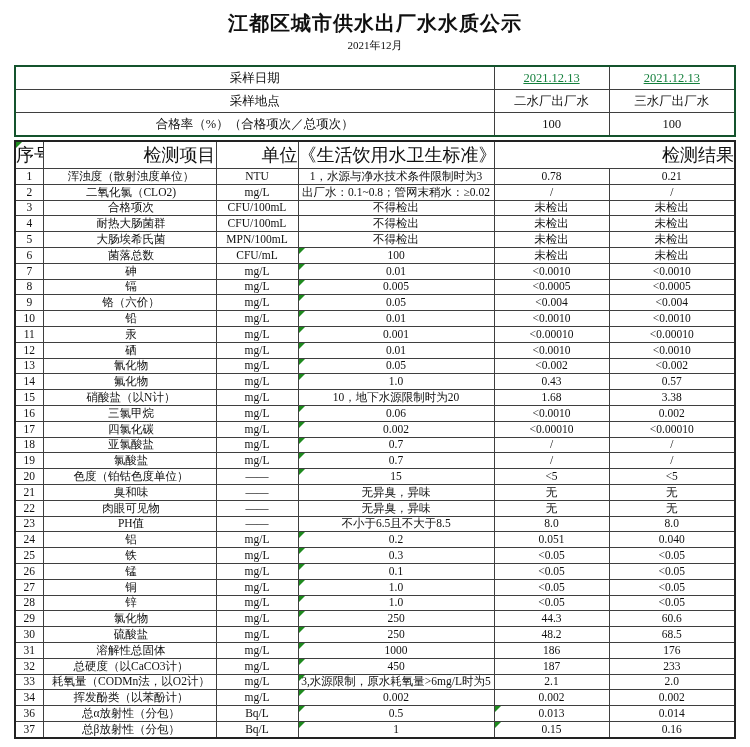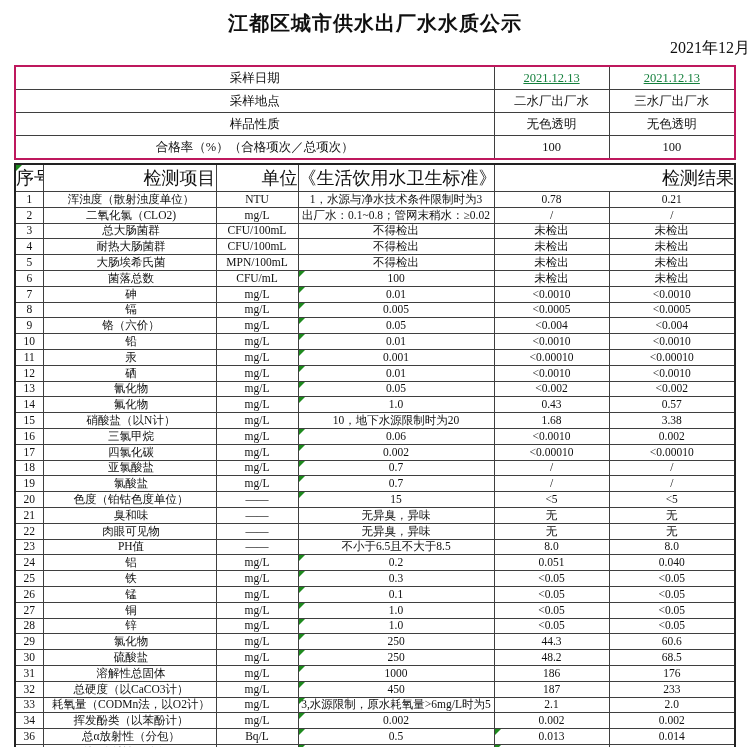--- a/index.html
+++ b/index.html
@@ -11,40 +11,40 @@
   }
   .title{
     text-align:center;
     font-family:"Liberation Sans", sans-serif;
     font-weight:bold;
     font-size:20px;
     padding-top:10px;
     letter-spacing:1px;
   }
   .subtitle{
-    text-align:right;
-    font-size:16px;
+    text-align:center;
+    font-size:11px;
     margin-top:1px;
   }
   table{
     border-collapse:collapse;
     table-layout:fixed;
     margin-left:14px;
     width:720px;
   }
   td,th{
     border:1px solid #3f3f3f;
     padding:0;
     overflow:hidden;
     white-space:nowrap;
     position:relative;
     font-weight:normal;
     vertical-align:middle;
   }
-  .info-table{border:2px solid #be185d;margin-top:6px;}
+  .info-table{border:2px solid #14532d;margin-top:12px;}
   .info-table td{height:22px;text-align:center;font-size:12.5px;}
   .date-val{color:#15803d;text-decoration:underline;}
   .main-table{border:2px solid #222;margin-top:3px;}
   .main-table th{height:26px;font-size:18px;text-align:right;}
   .main-table td{height:14.8px;font-size:11.5px;text-align:center;line-height:13px;}
   .item-cell{text-align:center;padding-left:3px !important;}
   .tri{
     position:absolute;top:0;left:0;width:0;height:0;
     border-top:6px solid #1e8a1e;
     border-right:6px solid transparent;
@@ -65,25 +65,20 @@
   <tbody>
     <tr>
       <td><span>采样日期</span></td>
       <td><span class="date-val">2021.12.13</span></td>
       <td><span class="date-val">2021.12.13</span></td>
     </tr>
     <tr>
       <td><span>采样地点</span></td>
       <td><span>二水厂出厂水</span></td>
       <td><span>三水厂出厂水</span></td>
-    </tr>
-    <tr>
-      <td><span>样品性质</span></td>
-      <td><span>无色透明</span></td>
-      <td><span>无色透明</span></td>
     </tr>
     <tr>
       <td><span>合格率（%）（合格项次／总项次）</span></td>
       <td><span>100</span></td>
       <td><span>100</span></td>
     </tr>
   </tbody>
 </table>
 
 <table class="main-table">
@@ -116,21 +111,21 @@
       <tr>
         <td><span>2</span></td>
         <td class="item-cell"><span>二氧化氯（CLO2)</span></td>
         <td><span>mg/L</span></td>
         <td><span>出厂水：0.1~0.8；管网末稍水：≥0.02</span></td>
         <td><span>/</span></td>
         <td><span>/</span></td>
       </tr>
       <tr>
         <td><span>3</span></td>
-        <td class="item-cell"><span>总大肠菌群</span></td>
+        <td class="item-cell"><span>合格项次</span></td>
         <td><span>CFU/100mL</span></td>
         <td><span>不得检出</span></td>
         <td><span>未检出</span></td>
         <td><span>未检出</span></td>
       </tr>
       <tr>
         <td><span>4</span></td>
         <td class="item-cell"><span>耐热大肠菌群</span></td>
         <td><span>CFU/100mL</span></td>
         <td><span>不得检出</span></td>

